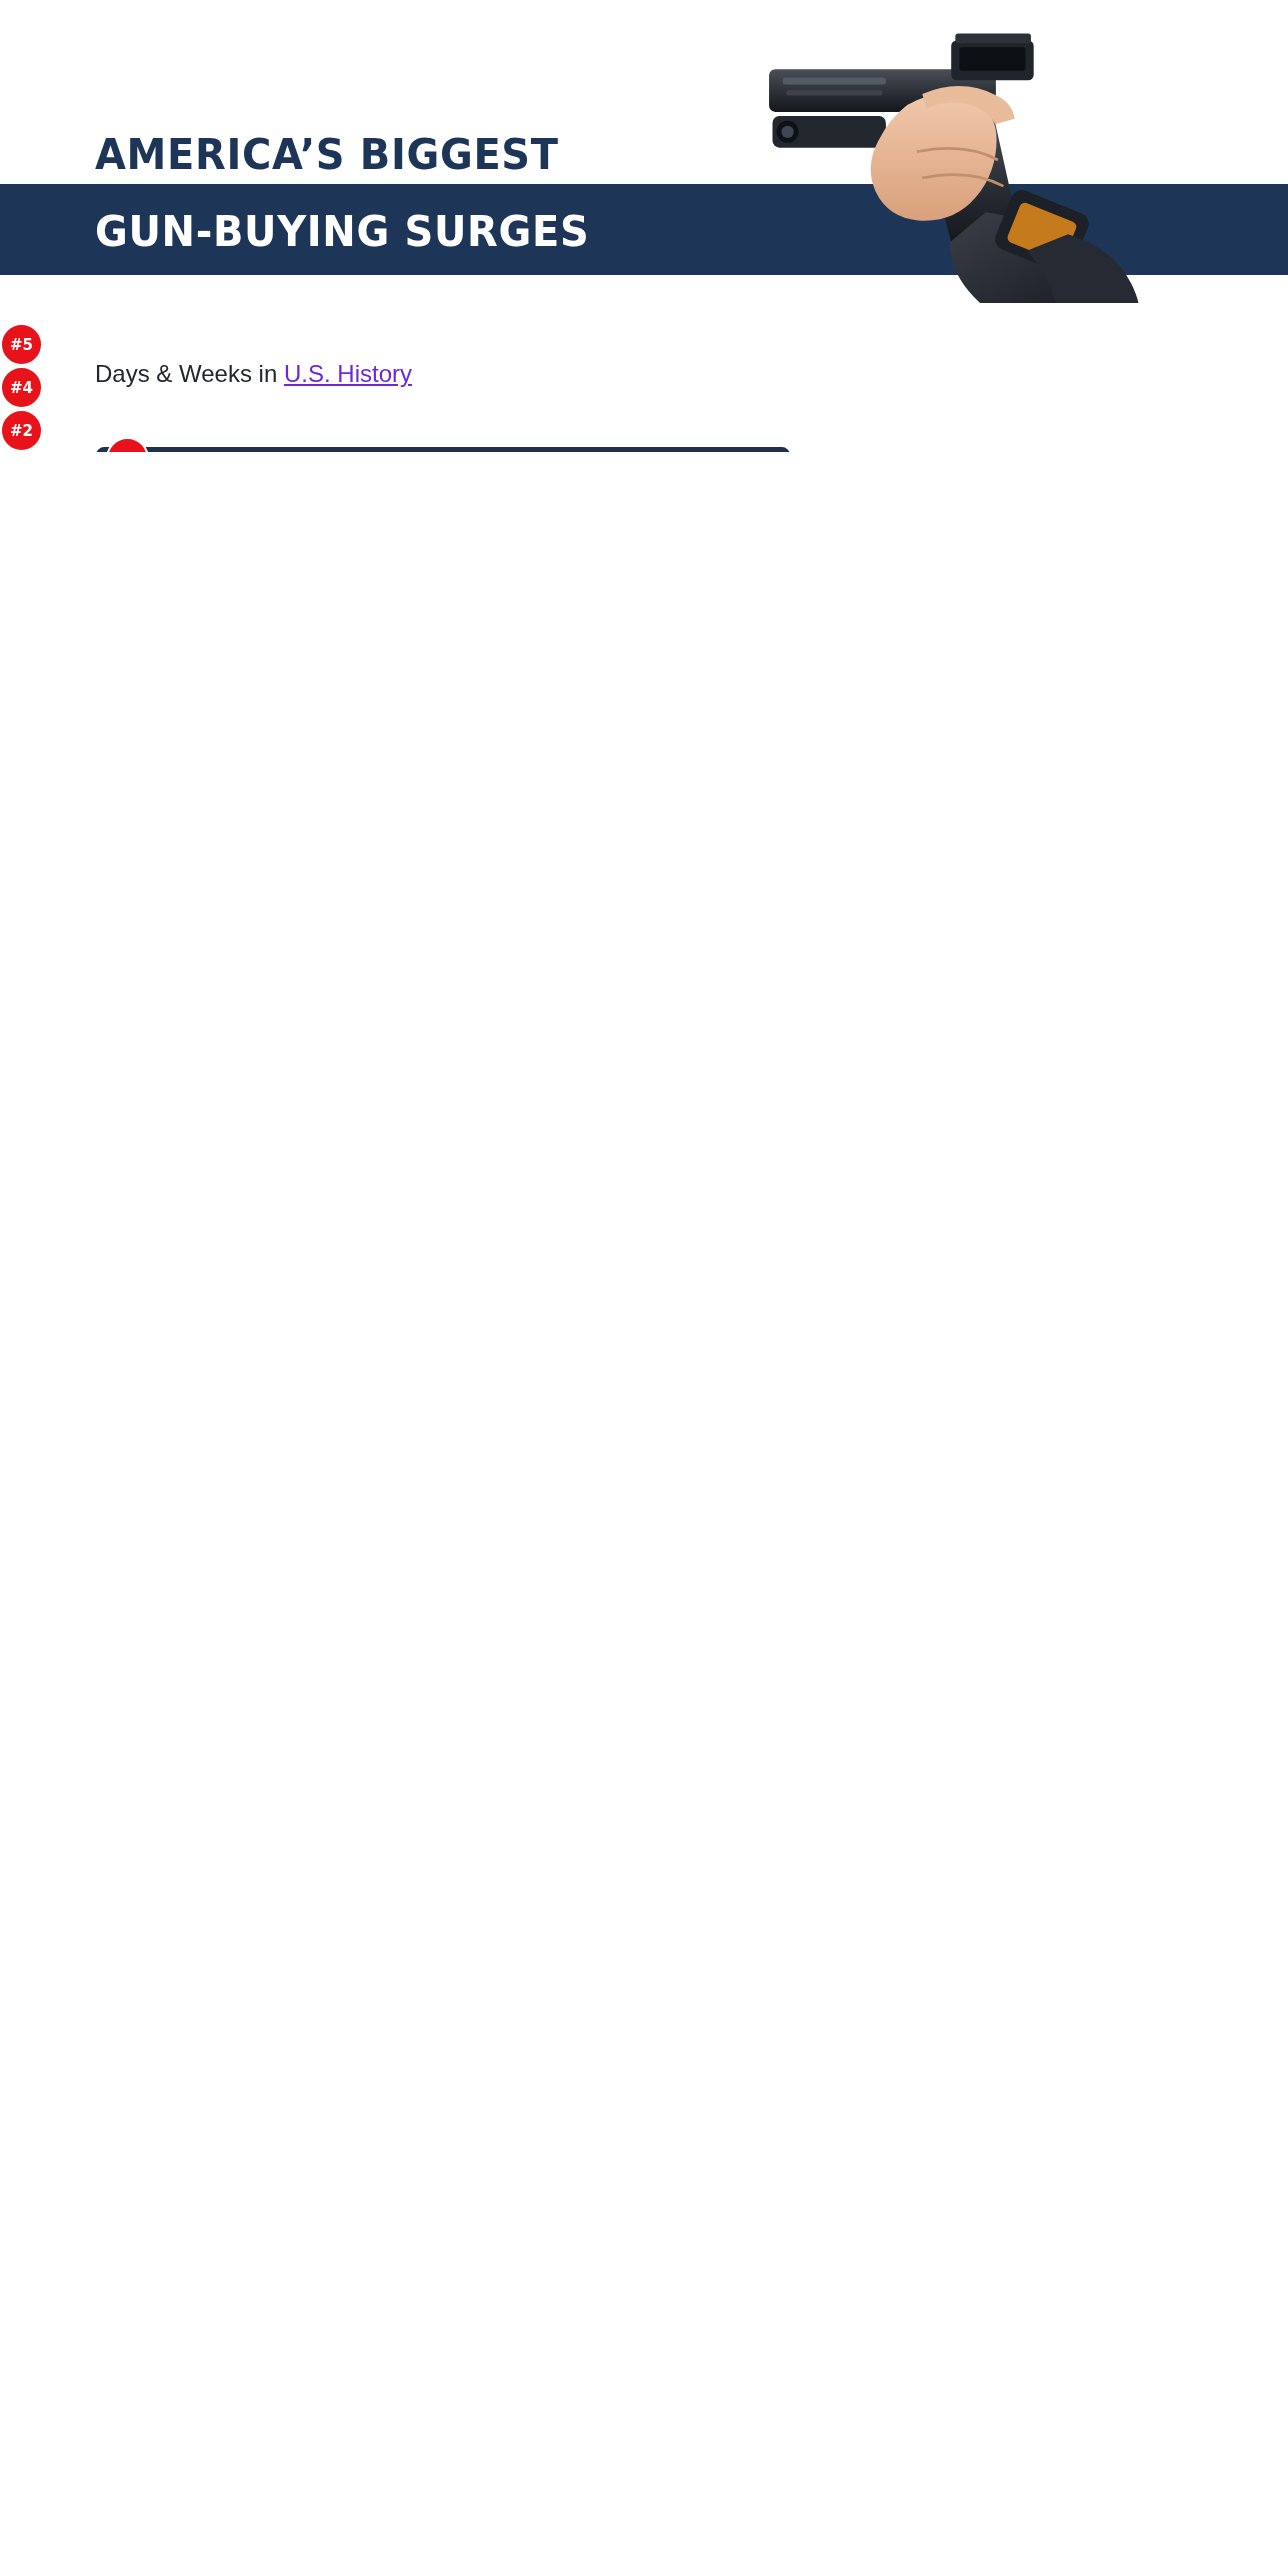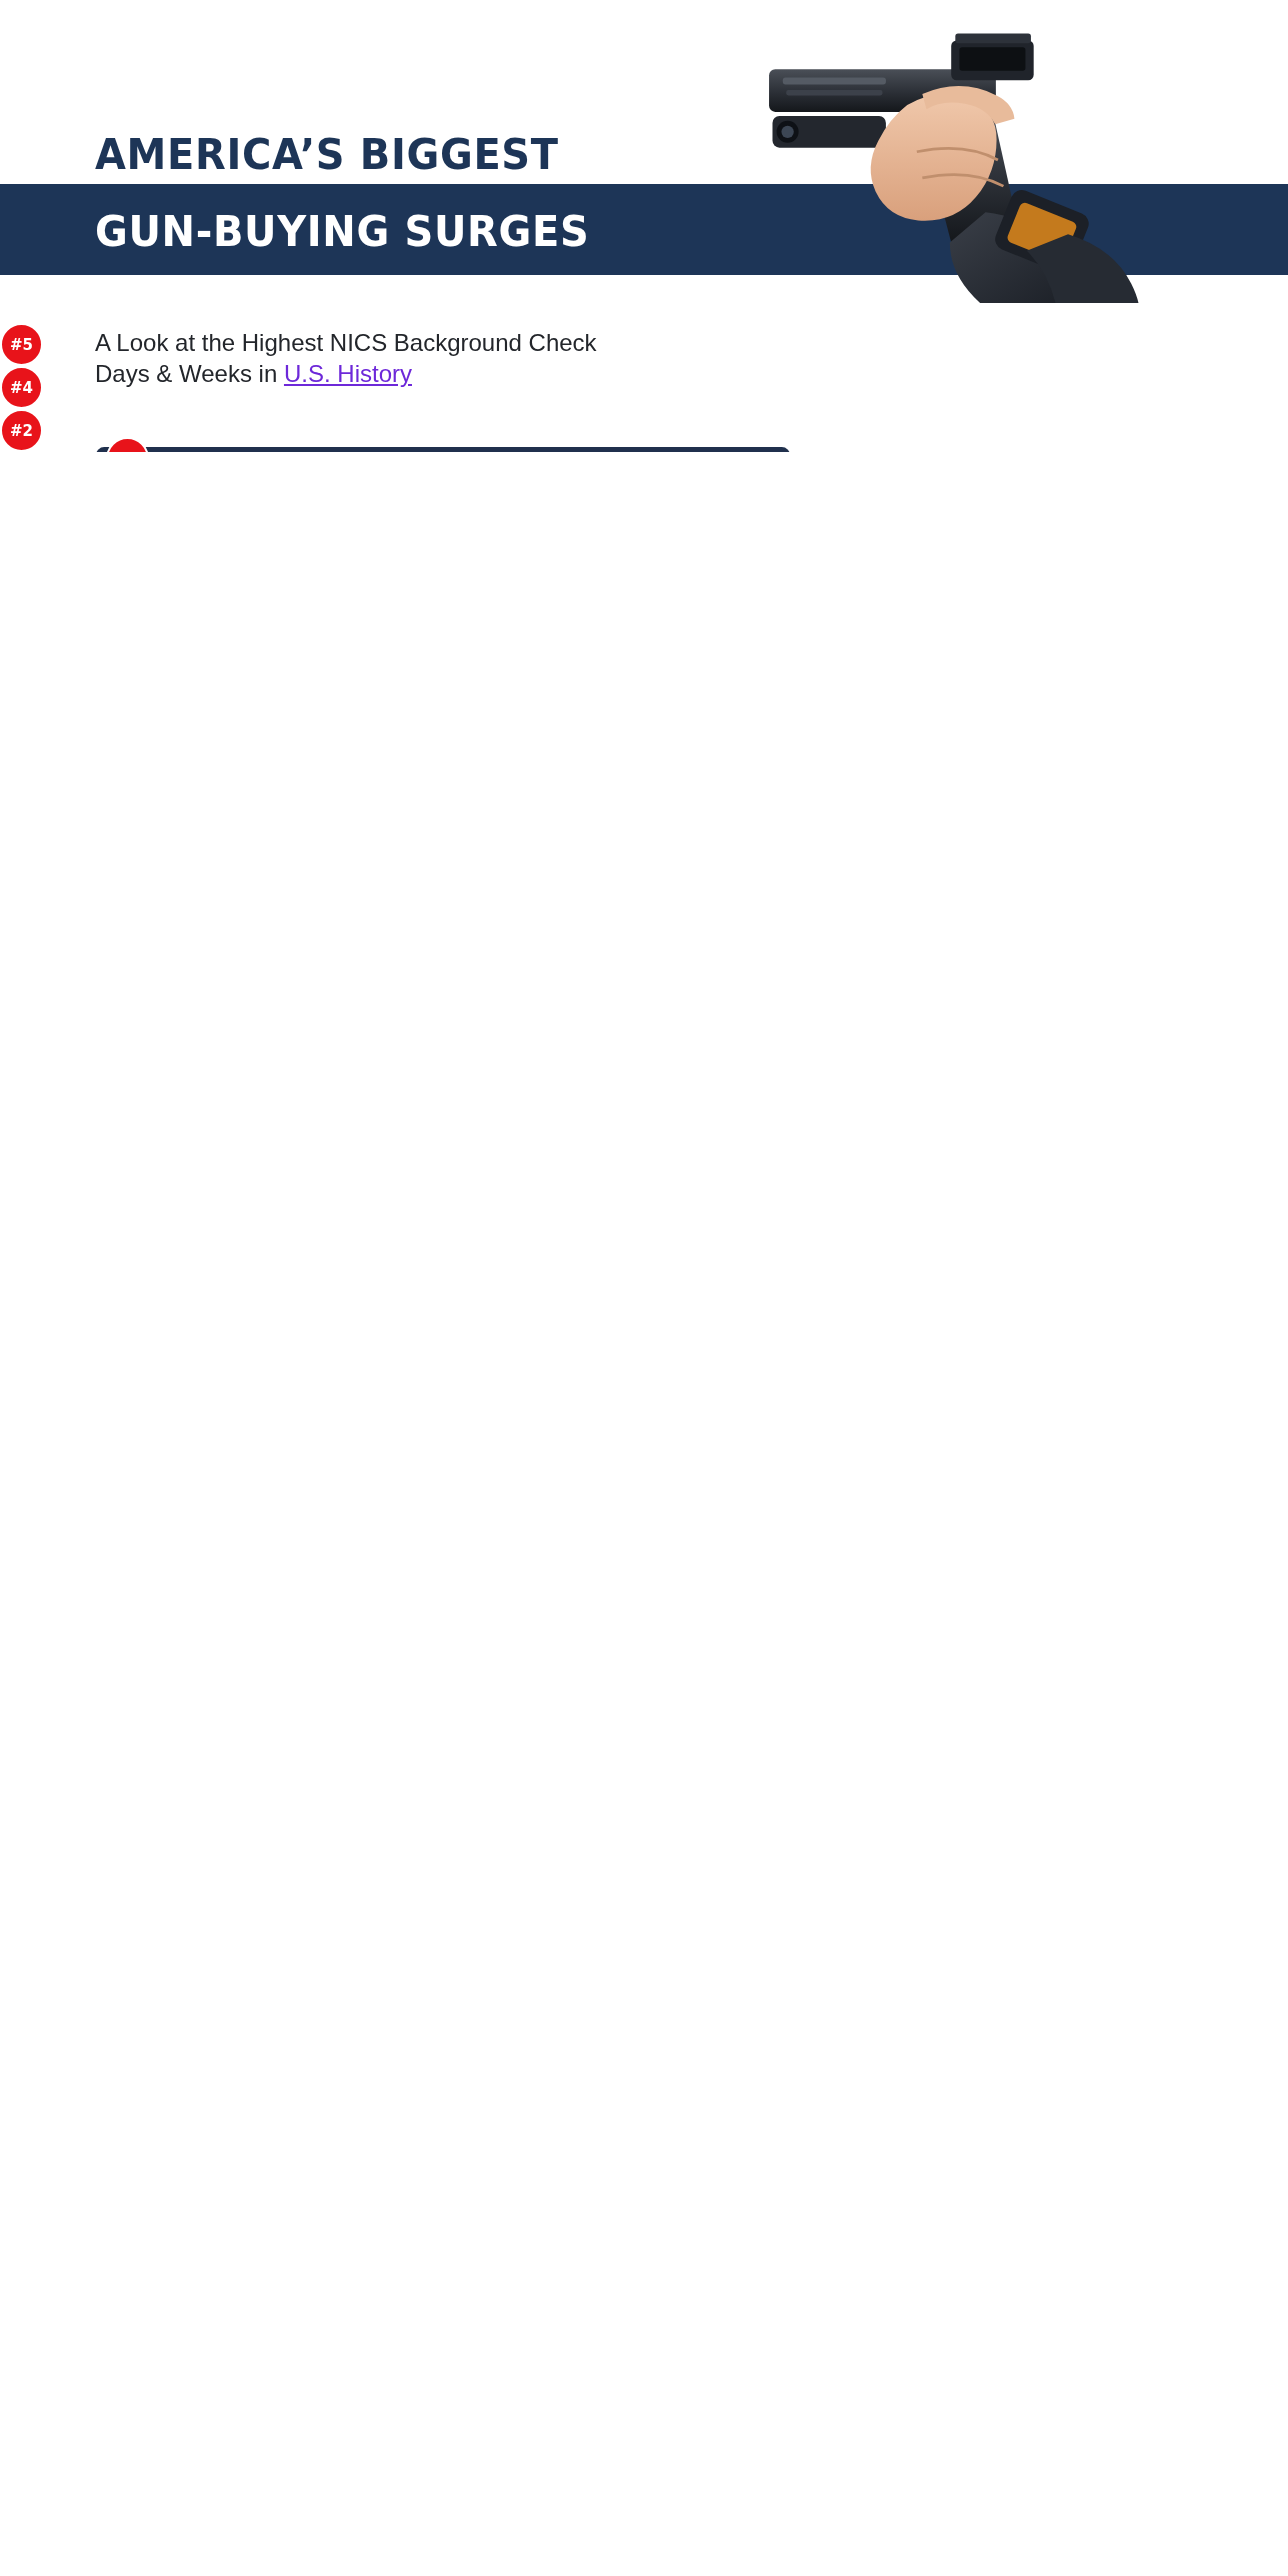--- a/index.html
+++ b/index.html
@@ -198,21 +198,21 @@
 
         <path d="M470 300 q66 20 92 72 q14 28 12 48 l-118 0 q-10 -60 -46 -96 Z" fill="#262b33"></path>
       </svg>
     </div>
 
     <div class="title1">AMERICA’S BIGGEST</div>
     <div class="title2">GUN-BUYING SURGES</div>
   </div>
 
   <div class="subtitle">
-    <span>A Look at the Highest NICS Background Check</span><br>
+    <br>
     <span>Days &amp; Weeks in </span><span class="u">U.S. History</span>
   </div>
 
   <div class="sec1"></div>
   <div class="banner-dark">
     <span>THE SINGLE BIGGEST DAY EVER</span>
   </div>
   <div class="badge badge-1">#1</div>
   <div class="s1-date">March 17, 2021</div>
   <div class="s1-checks">236,295 background checks</div>

